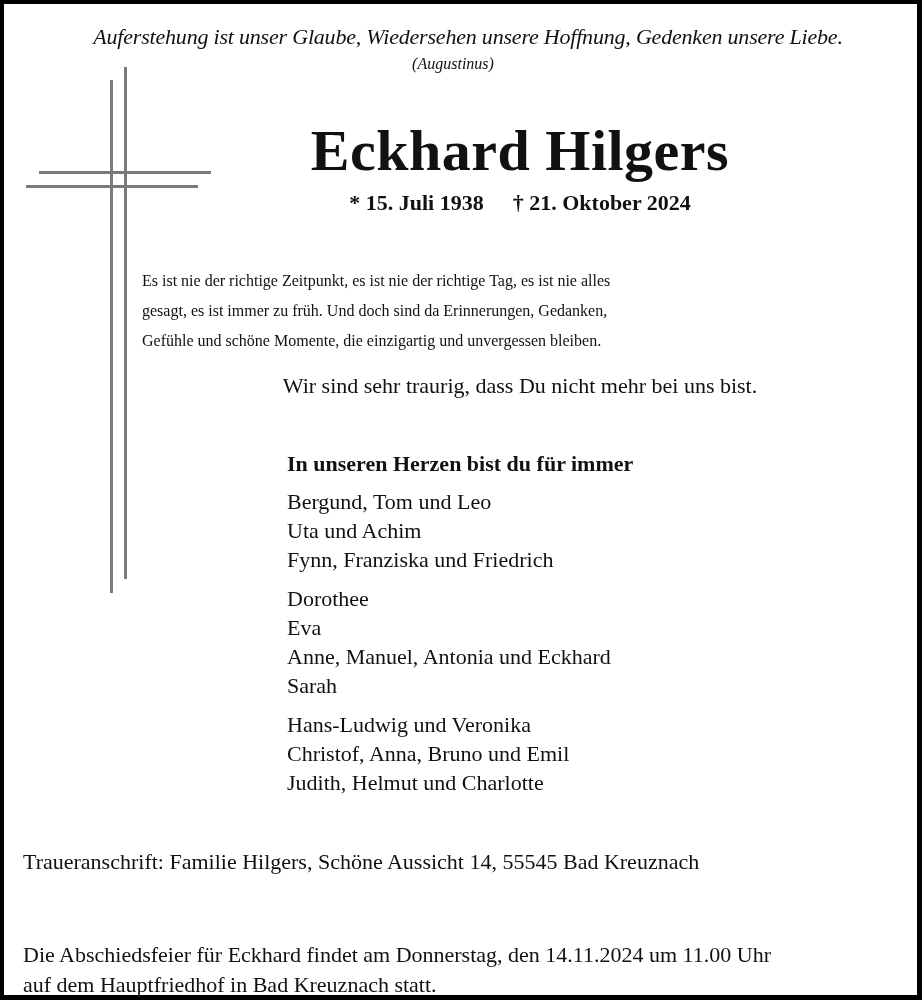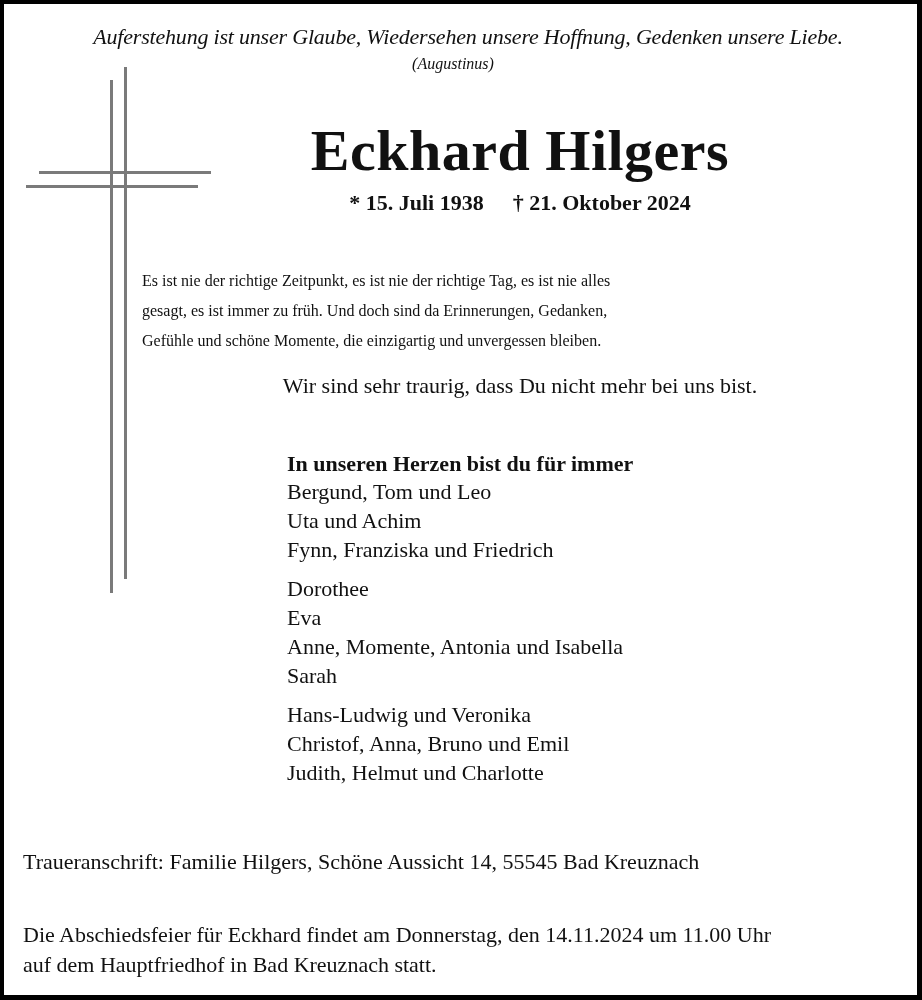--- a/index.html
+++ b/index.html
@@ -33,26 +33,26 @@
   }
   .dates .gap { display: inline-block; width: 18px; }
   .intro {
     left: 142px; top: 266px; font-size: 16px; line-height: 30px; white-space: normal; width: 740px;
   }
   .intro div { white-space: nowrap; }
   .sad {
     left: 0; width: 1040px; top: 373px; text-align: center; font-size: 22px;
   }
   .mourners { left: 287px; top: 451px; font-size: 22px; }
-  .mourners .heading { font-weight: bold; line-height: 26px; }
+  .mourners .heading { font-weight: bold; margin-bottom: 10px; line-height: 26px; }
   .mourners .group { margin-bottom: 10px; }
   .mourners .line { line-height: 29px; }
   .address { left: 23px; top: 849px; font-size: 22px; }
   .address .label { font-weight: normal; }
-  .ceremony { left: 23px; top: 920px; font-size: 22px; line-height: 30px; }
+  .ceremony { left: 23px; top: 940px; font-size: 22px; line-height: 30px; }
 </style>
 </head>
 <body>
 
 <div class="page"></div>
 
 <div class="abs motto">Auferstehung ist unser Glaube, Wiedersehen unsere Hoffnung, Gedenken unsere Liebe.</div>
 <div class="abs motto-author">(Augustinus)</div>
 
 <div class="cross">
@@ -83,21 +83,21 @@
 <div class="abs mourners">
   <div class="heading">In unseren Herzen bist du für immer</div>
   <div class="group">
     <div class="line">Bergund, Tom und Leo</div>
     <div class="line">Uta und Achim</div>
     <div class="line">Fynn, Franziska und Friedrich</div>
   </div>
   <div class="group">
     <div class="line">Dorothee</div>
     <div class="line">Eva</div>
-    <div class="line">Anne, Momente, Antonia und Isabella</div>
+    <div class="line">Anne, Manuel, Antonia und Eckhard</div>
     <div class="line">Sarah</div>
   </div>
   <div class="group">
     <div class="line">Hans-Ludwig und Veronika</div>
     <div class="line">Christof, Anna, Bruno und Emil</div>
     <div class="line">Judith, Helmut und Charlotte</div>
   </div>
 </div>
 
 <div class="abs address">

